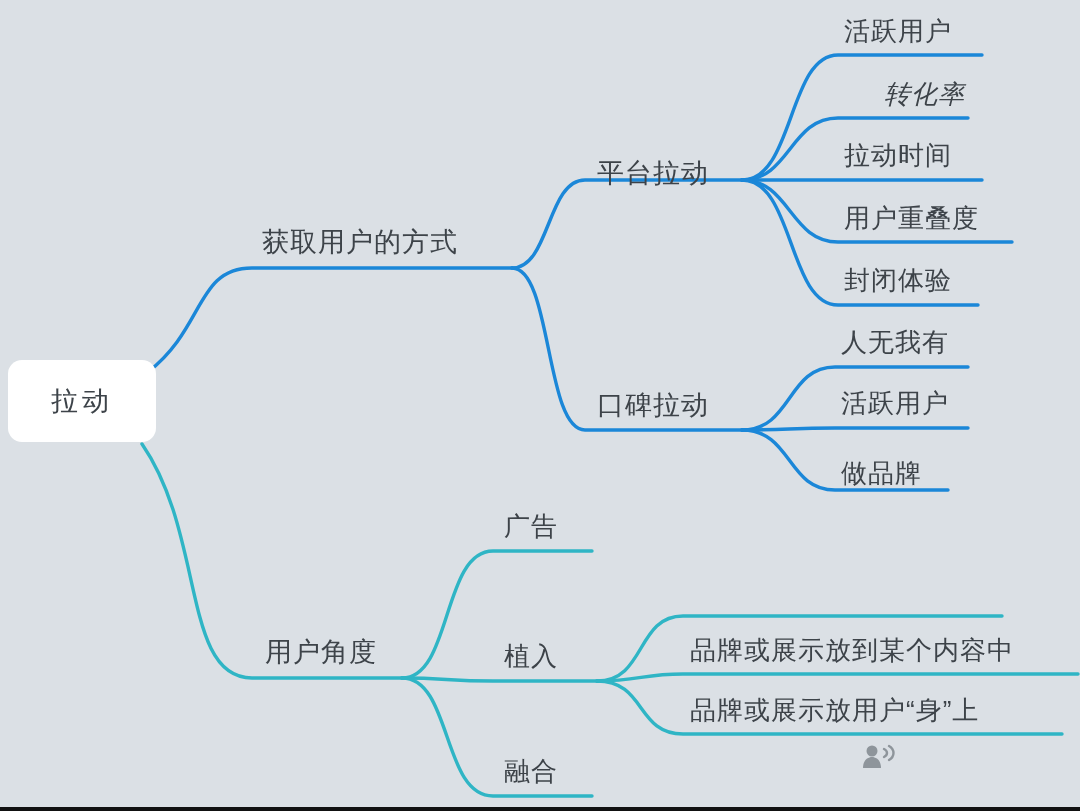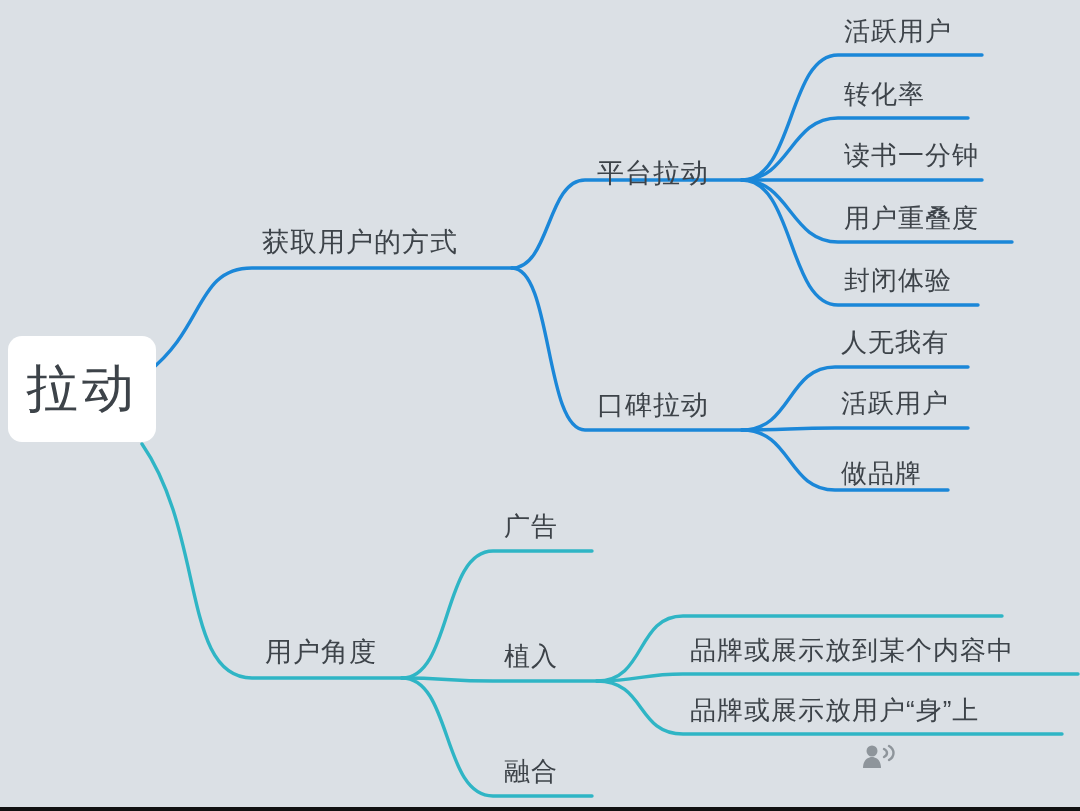--- a/index.html
+++ b/index.html
@@ -26,27 +26,27 @@
     color:var(--text);
     font-size:26px;
     letter-spacing:1px;
     white-space:nowrap;
     line-height:1.1;
     cursor:default;
   }
   .node-label.mid{font-size:27px;}
   .root-node{
     position:absolute;
-    left:8px;top:336px;
-    width:148px;height:106px;
+    left:8px;top:360px;
+    width:148px;height:82px;
     background:#ffffff;
     border-radius:14px;
     display:flex;align-items:center;justify-content:center;
     color:var(--text);
-    font-size:52px;
+    font-size:27px;
     letter-spacing:4px;
   }
   .watermark{
     position:absolute;
     left:860px;top:742px;
     display:flex;align-items:center;gap:6px;
     color:var(--watermark);
   }
   .watermark .wm-text{font-size:24px;letter-spacing:2px;}
   .bottom-border{
@@ -82,22 +82,22 @@
     <path class="edge teal" d="M 597 681 C 646 681 636 734 683 734 H 1062"></path>
   </svg>
 
   <div class="root-node">拉动</div>
 
   <div class="node-label mid" style="left:262px;top:228px;">获取用户的方式</div>
 
   <div class="node-label mid" style="left:597px;top:141px;margin-top:18px;">平台拉动</div>
 
   <div class="node-label" style="left:844px;top:17px;">活跃用户</div>
-  <div class="node-label" style="left:844px;top:80px;">转化率</div>
-  <div class="node-label" style="left:844px;top:141px;">读书一分钟</div>
+  <div class="node-label" style="left:884px;top:80px;font-style:italic;">转化率</div>
+  <div class="node-label" style="left:844px;top:141px;">拉动时间</div>
   <div class="node-label" style="left:844px;top:204px;">用户重叠度</div>
   <div class="node-label" style="left:844px;top:266px;">封闭体验</div>
 
   <div class="node-label mid" style="left:597px;top:391px;">口碑拉动</div>
 
   <div class="node-label" style="left:841px;top:328px;">人无我有</div>
   <div class="node-label" style="left:841px;top:389px;">活跃用户</div>
   <div class="node-label" style="left:841px;top:451px;margin-top:8px;">做品牌</div>
 
   <div class="node-label mid" style="left:265px;top:638px;">用户角度</div>

